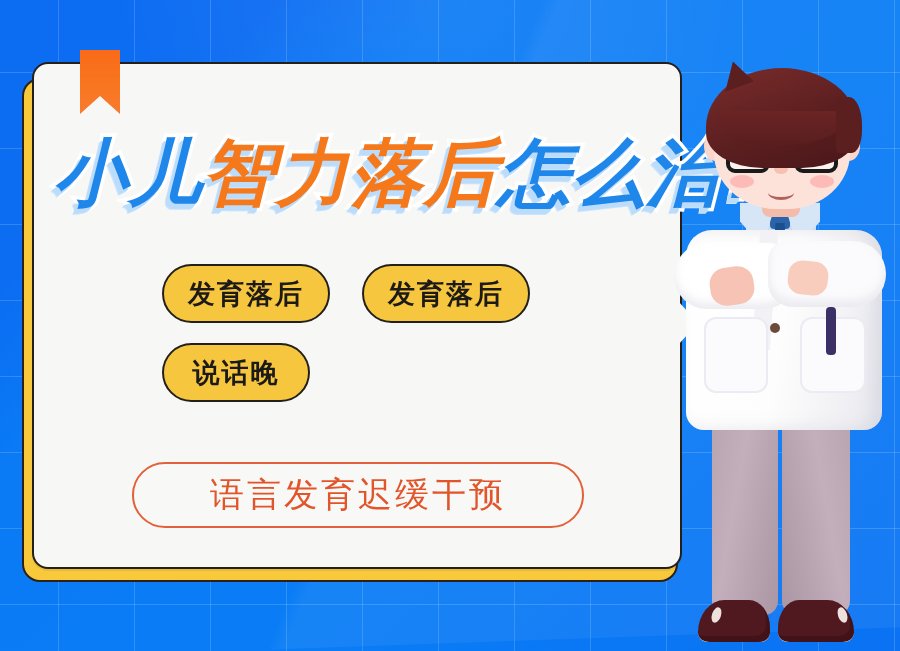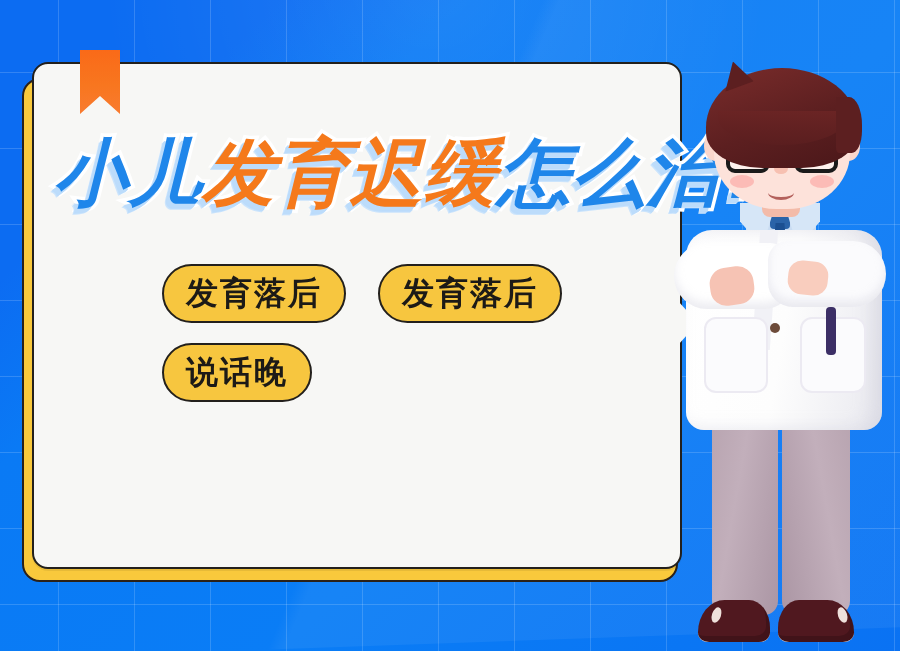--- a/index.html
+++ b/index.html
@@ -83,21 +83,21 @@
 
   
   .pills{
     position:absolute;left:128px;top:200px;width:420px;
     display:flex;flex-wrap:wrap;gap:20px 32px;
   }
   .pill{
     background:#f7c63f;border:2.5px solid #23201c;border-radius:34px;
     height:59px;min-width:168px;
     display:flex;align-items:center;justify-content:center;
-    font-size:32px;font-weight:700;color:#1c1a17;letter-spacing:2px;
+    font-size:27px;font-weight:700;color:#1c1a17;letter-spacing:2px;
     box-sizing:border-box;padding:0 22px;
   }
   .pill.narrow{min-width:148px;}
 
   
   .cta{
     position:absolute;left:98px;top:398px;width:448px;height:62px;
     border:2.5px solid #e2613a;border-radius:34px;
     display:flex;align-items:center;justify-content:center;
     font-size:34px;font-weight:500;color:#e2552b;letter-spacing:3px;
@@ -198,29 +198,30 @@
 
   <div class="card-yellow"></div>
 
   <div class="card">
     <div class="card-inner">
 
       <div class="ribbon"></div>
       <div class="arrow-tab"></div>
 
       <div class="title">
-        <span class="t-blue">小儿</span><span class="t-orange">发育迟缓</span><span class="t-blue">怎么治?</span>
+        <span class="t-blue">小儿</span><span class="t-orange">智力落后</span><span class="t-blue">怎么治?</span>
       </div>
 
       <div class="pills">
         <div class="pill">发育落后</div>
         <div class="pill">发育落后</div>
         <div class="pill narrow">说话晚</div>
       </div>
 
+      <div class="cta">语言发育迟缓干预</div>
 
     </div>
   </div>
 
   <div class="doctor">
     <div class="d-part leg-l"></div>
     <div class="d-part leg-r"></div>
     <div class="d-part sole-l"></div>
     <div class="d-part sole-r"></div>
     <div class="d-part shoe-l"></div>

